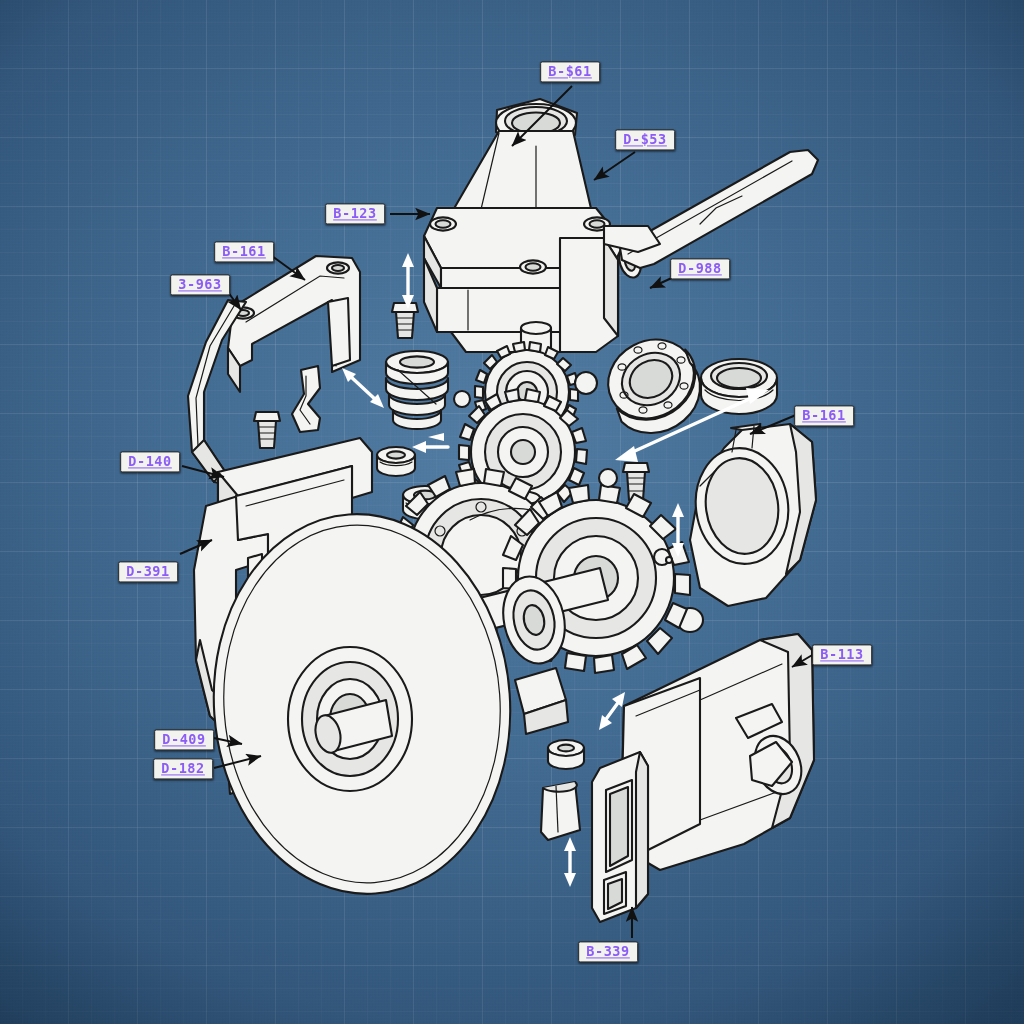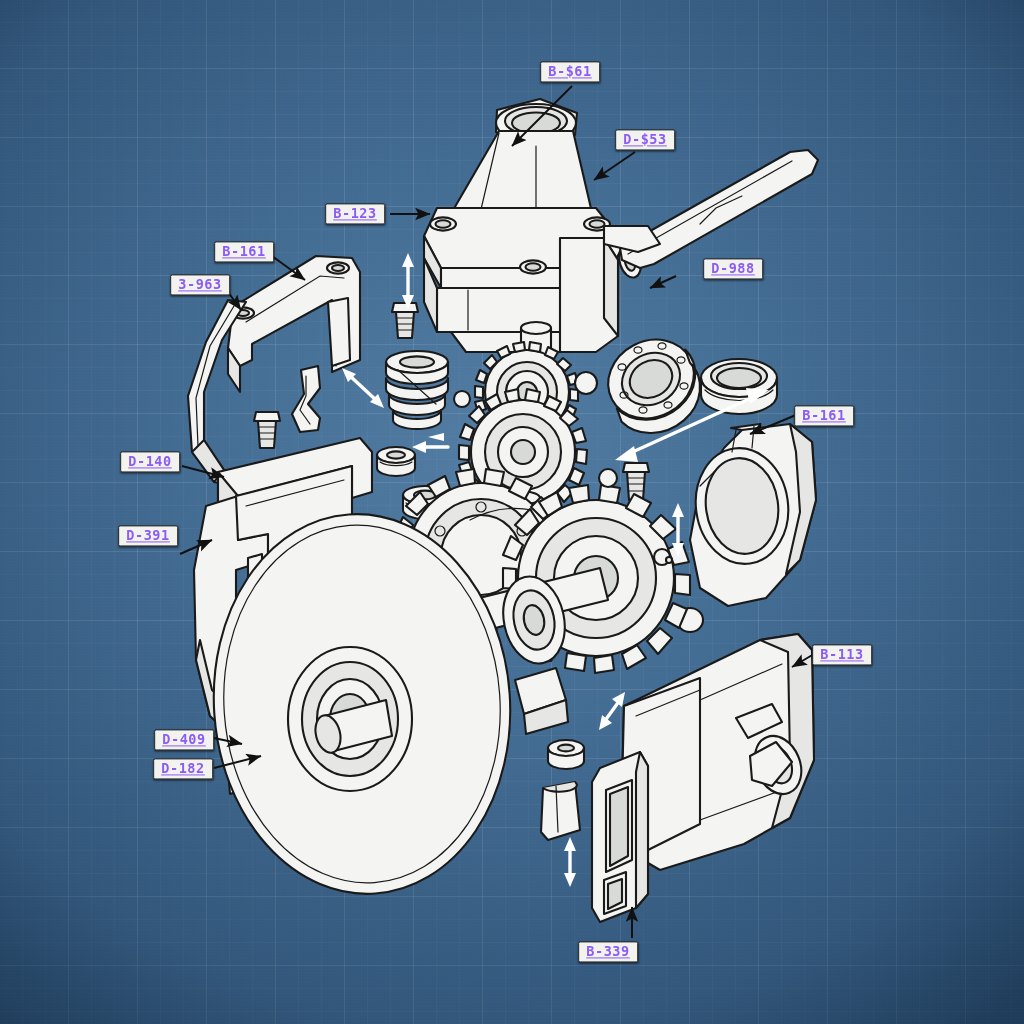--- a/index.html
+++ b/index.html
@@ -452,20 +452,20 @@
       <path class="ldr" d="M632,938 L632,907" marker-end="url(#ah)"></path>
     </g>
   </svg>
 
   <div class="callout" style="left:570px;top:72px">B-$61</div>
   <div class="callout" style="left:645px;top:140px">D-$53</div>
   <div class="callout" style="left:355px;top:214px">B-123</div>
   <div class="callout" style="left:244px;top:252px">B-161</div>
   <div class="callout" style="left:200px;top:285px">3-963</div>
   <div class="callout" style="left:150px;top:462px">D-140</div>
-  <div class="callout" style="left:148px;top:536px">D-391</div>
+  <div class="callout" style="left:148px;top:572px">D-391</div>
   <div class="callout" style="left:184px;top:740px">D-409</div>
   <div class="callout" style="left:183px;top:769px">D-182</div>
-  <div class="callout" style="left:733px;top:269px">D-988</div>
+  <div class="callout" style="left:700px;top:269px">D-988</div>
   <div class="callout" style="left:824px;top:416px">B-161</div>
   <div class="callout" style="left:842px;top:655px">B-113</div>
   <div class="callout" style="left:608px;top:952px">B-339</div>
 </div>
 
 </body></html>

